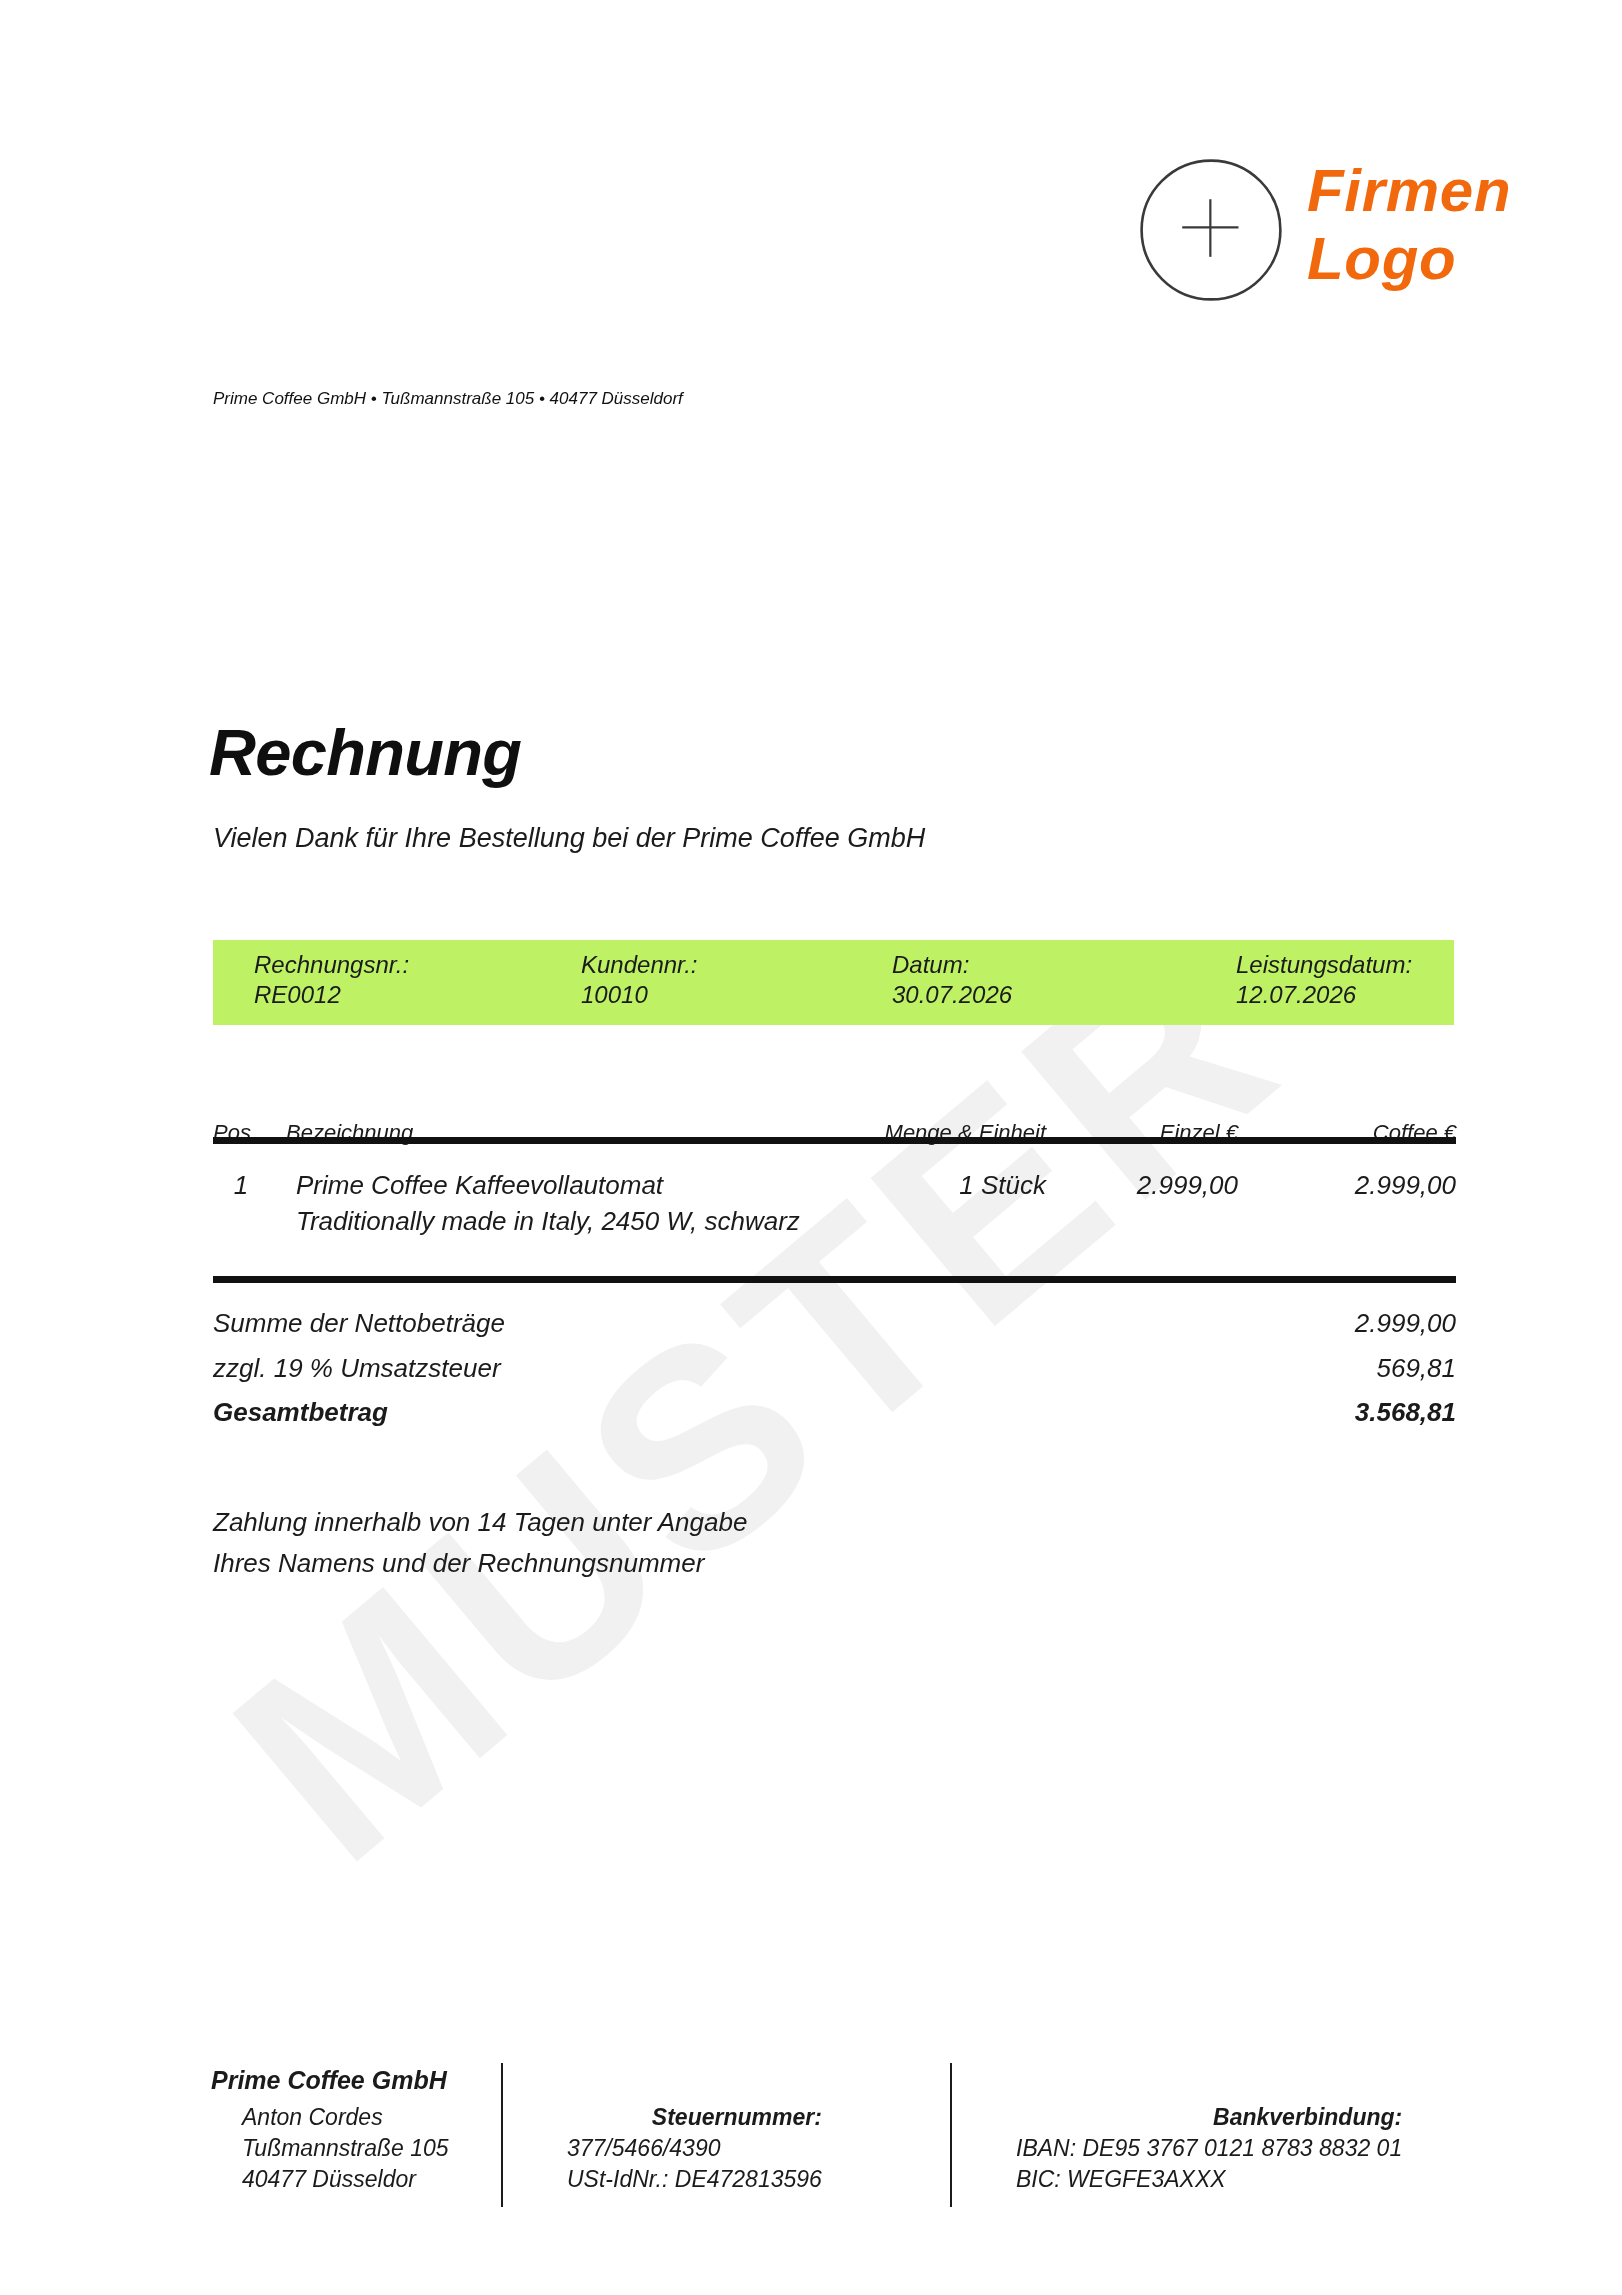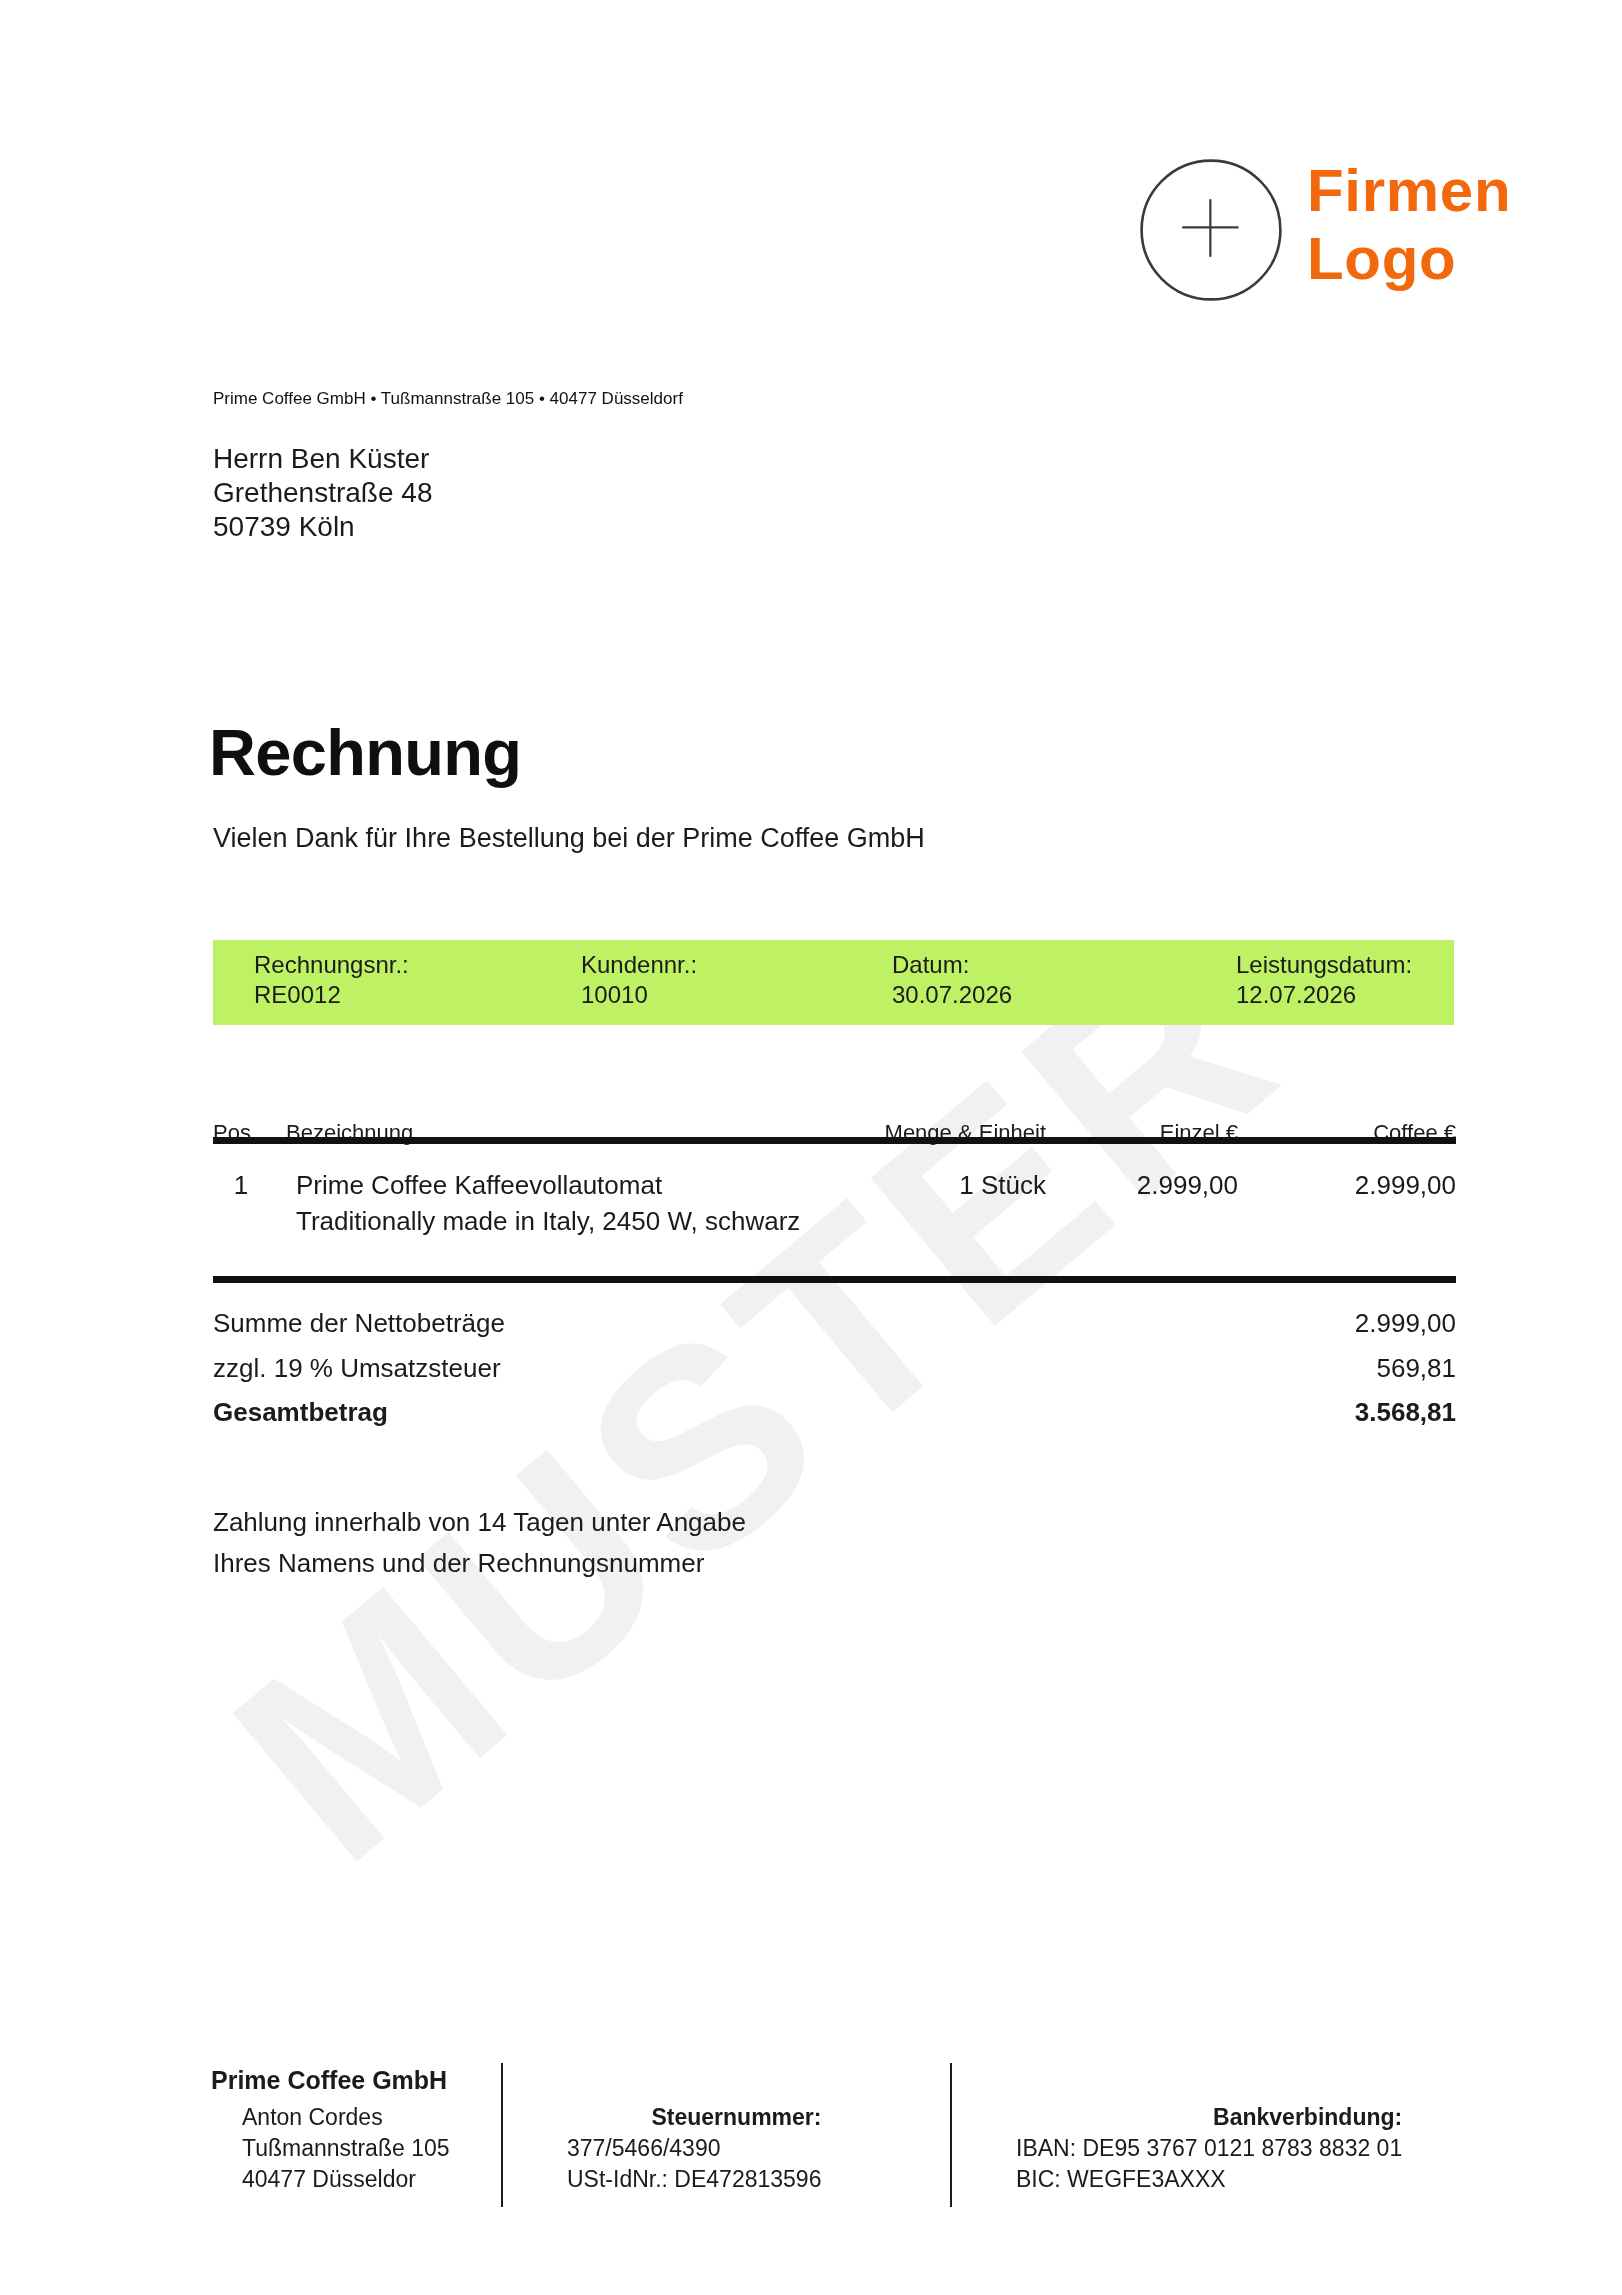--- a/index.html
+++ b/index.html
@@ -6,21 +6,21 @@
   html, body { background: #888; }
   .page {
     position: relative;
     width: 1623px;
     height: 2295px;
     background: #ffffff;
     overflow: hidden;
     font-family: "Liberation Sans", "DejaVu Sans", sans-serif;
     color: #1b1b1b;
   }
-  .abs { position: absolute; }
+  .abs { position: absolute; font-style: italic; }
 
   
   .watermark {
     position: absolute;
     left: -29.4px;
     top: 1237px;
     width: 1570px;
     height: 327px;
     line-height: 327px;
     text-align: center;
@@ -113,25 +113,20 @@
       <line x1="109" y1="63" x2="109" y2="151" stroke="#3a3a3a" stroke-width="3.4"></line>
     </svg>
   </div>
   <div class="abs logo-text">
     <div>Firmen</div>
     <div>Logo</div>
   </div>
 
   <div class="abs sender-line">Prime Coffee GmbH • Tußmannstraße 105 • 40477 Düsseldorf</div>
 
-  <div class="abs recipient">
-    <div>Herrn Ben Küster</div>
-    <div>Grethenstraße 48</div>
-    <div>50739 Köln</div>
-  </div>
 
   <div class="abs doc-title">Rechnung</div>
   <div class="abs intro">Vielen Dank für Ihre Bestellung bei der Prime Coffee GmbH</div>
 
   <div class="abs meta-bar">
     <div class="meta-item meta-0">
       <div class="l">Rechnungsnr.:</div>
       <div class="v">RE0012</div>
     </div>
     <div class="meta-item meta-1">

